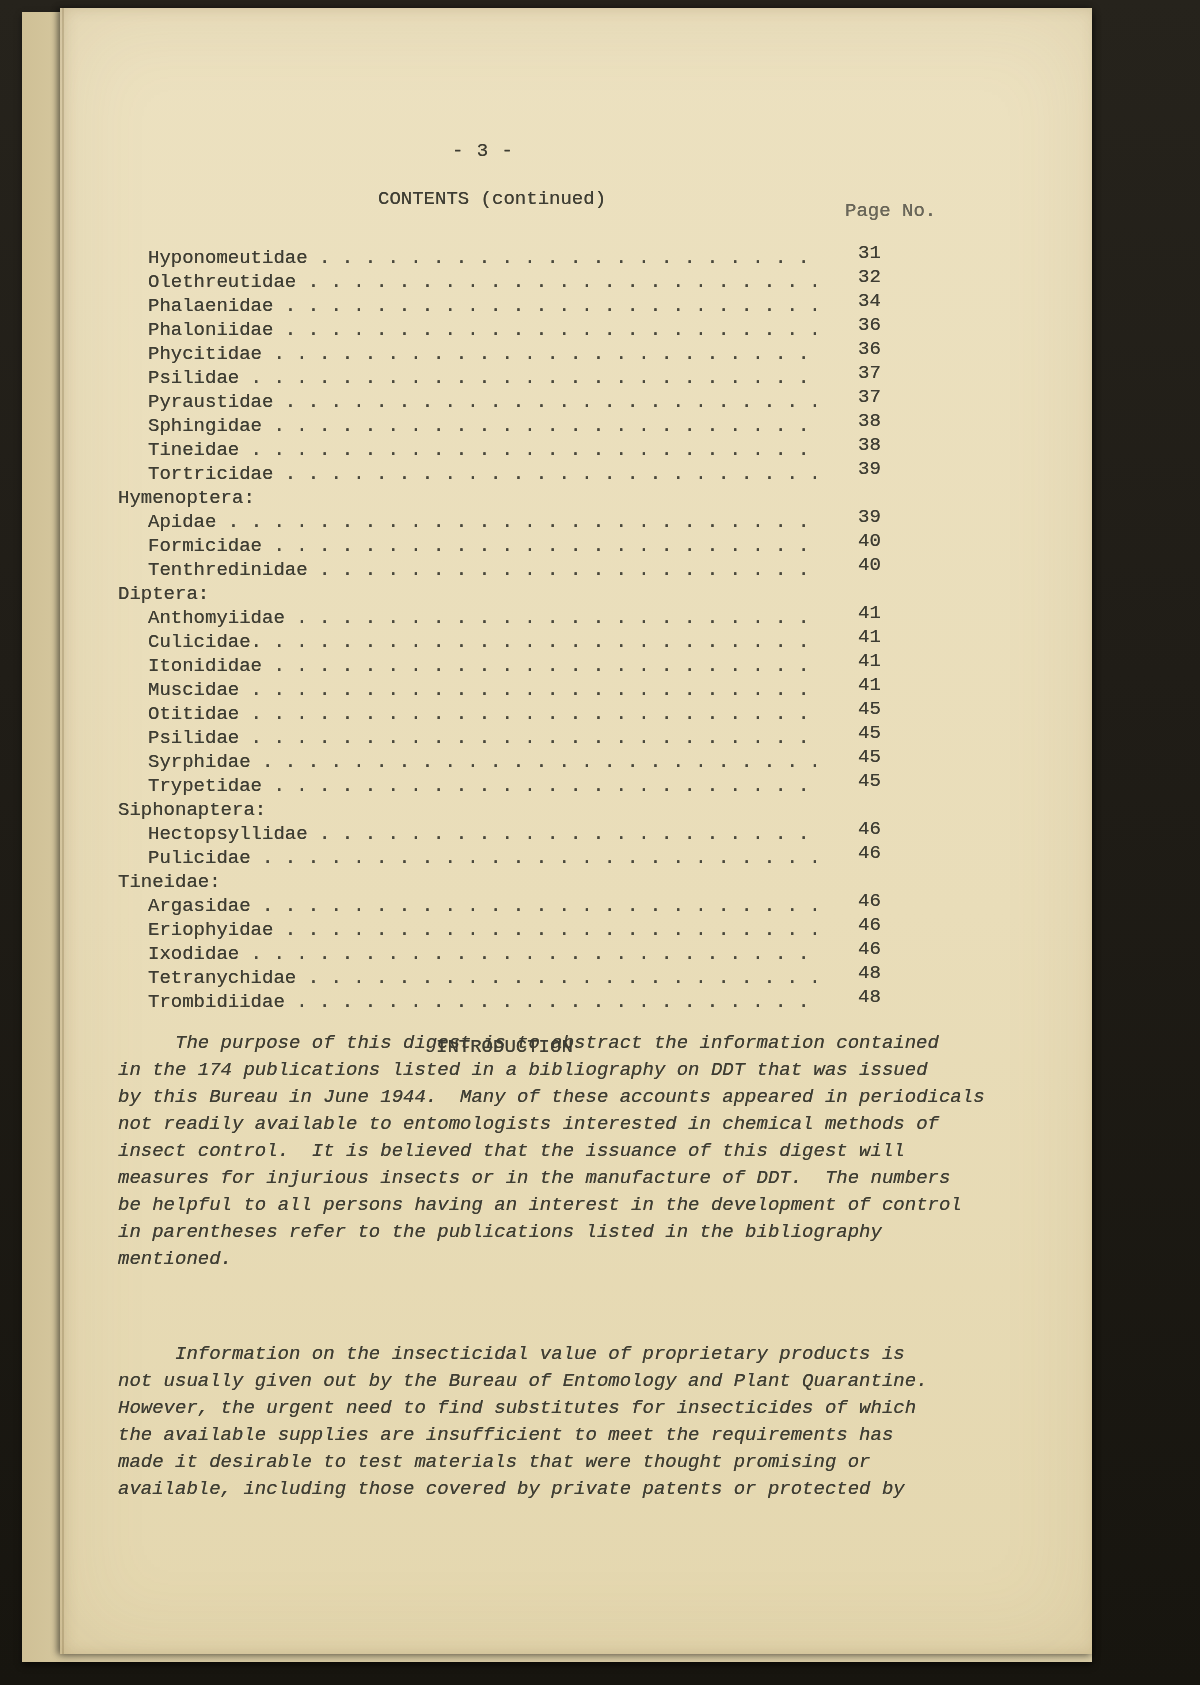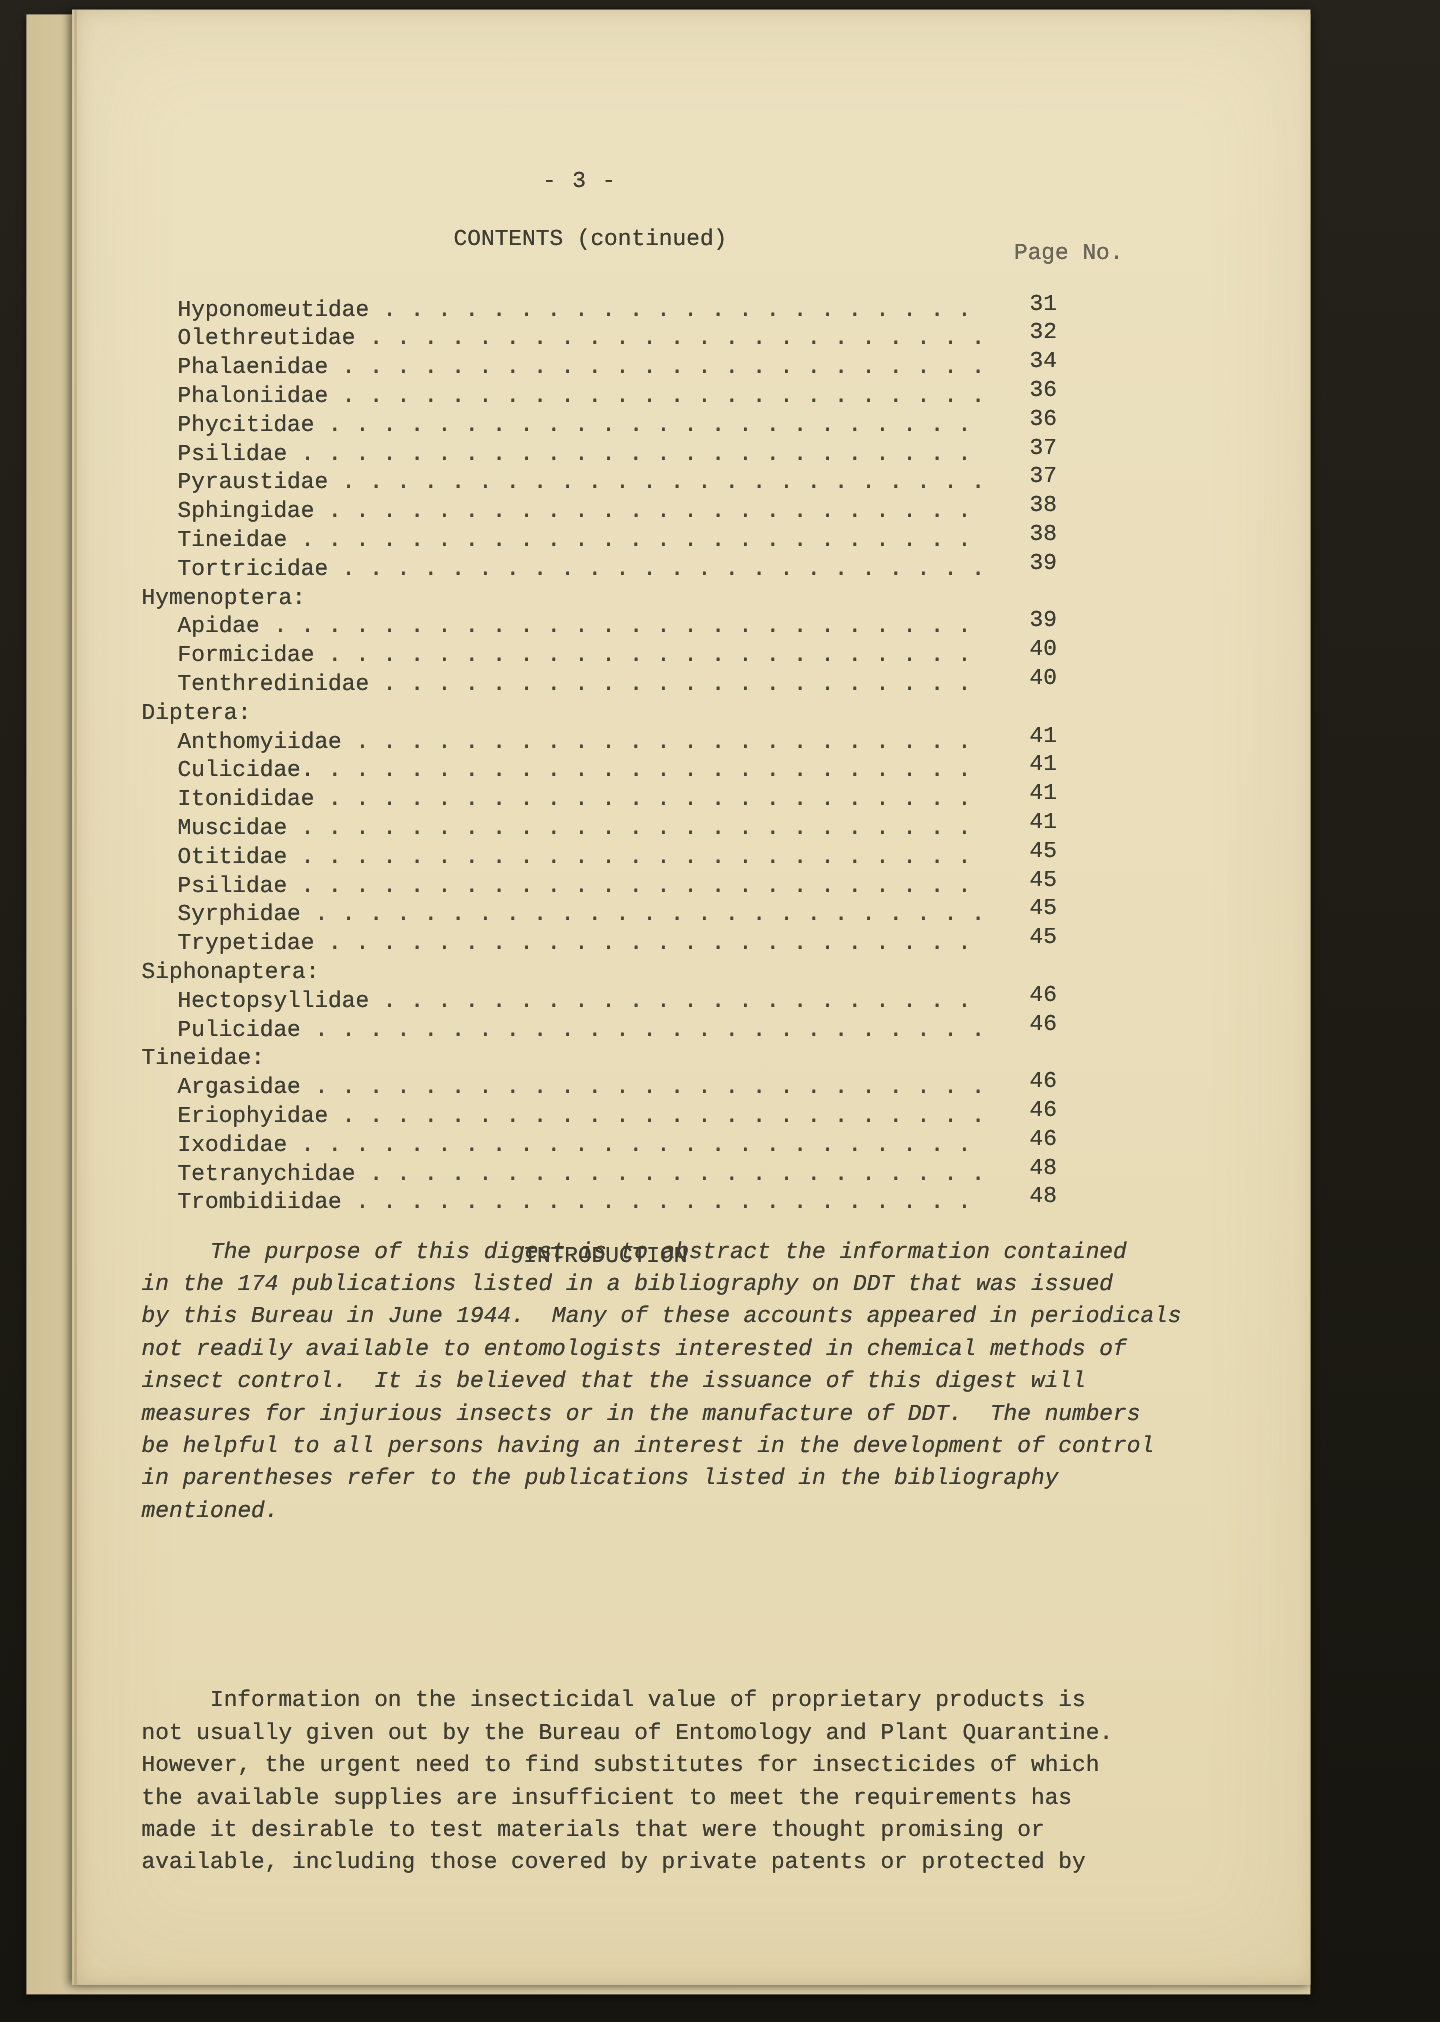--- a/index.html
+++ b/index.html
@@ -101,21 +101,21 @@
     left: 376px;
     top: 1028px;
     white-space: pre;
   }
   .para {
     position: absolute;
     left: 58px;
     width: 950px;
   }
   .para-1 { top: 1022px; font-style: italic; }
-  .para-2 { top: 1396px; }
+  .para-2 { top: 1333px; font-style: italic; }
   .line {
     white-space: pre;
     line-height: 27px;
     height: 27px;
   }
   .line.first-line { padding-left: 57px; }
 </style>
 </head>
 <body>
 

